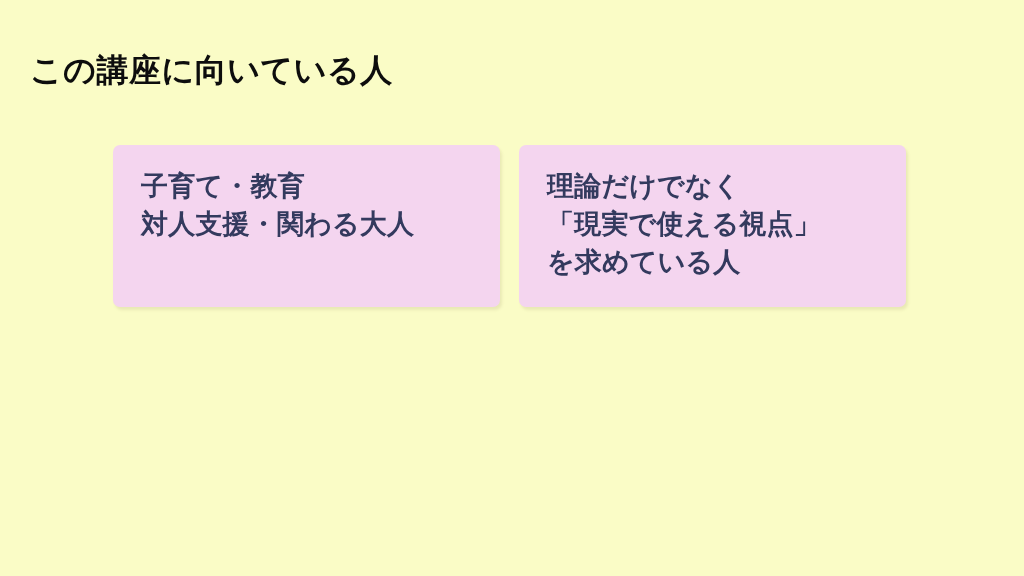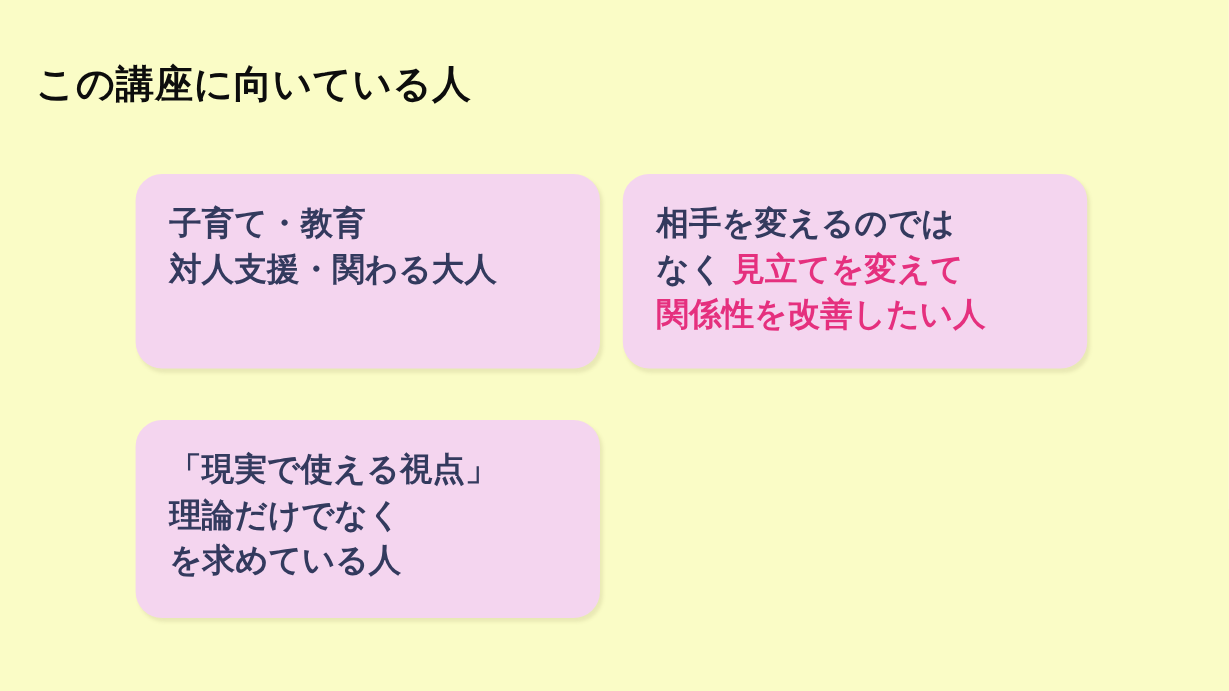--- a/index.html
+++ b/index.html
@@ -39,21 +39,21 @@
     width: 793px;
     height: 370px;
     display: grid;
     grid-template-columns: 387px 387px;
     grid-template-rows: 162px 165px;
     column-gap: 19px;
     row-gap: 43px;
   }
   .card {
     background: #f4d5ef;
-    border-radius: 22px;
+    border-radius: 7px;
     box-shadow: 2px 3px 3px rgba(120, 110, 70, 0.13);
     box-sizing: border-box;
     padding: 22px 18px 18px 28px;
     display: flex;
     flex-direction: column;
     justify-content: flex-start;
   }
   .card-line {
     font-size: 27px;
     font-weight: 700;
@@ -78,38 +78,27 @@
     <div class="card">
       <div class="card-line">
         <span>子育て・教育</span>
       </div>
       <div class="card-line">
         <span>対人支援・関わる大人</span>
       </div>
     </div>
 
 
-    <div class="card">
-      <div class="card-line">
-        <span>相手を変えるのでは</span>
-      </div>
-      <div class="card-line">
-        <span>なく </span><span class="accent">見立てを変えて</span>
-      </div>
-      <div class="card-line">
-        <span class="accent">関係性を改善したい人</span>
-      </div>
-    </div>
 
     <div class="card">
       <div class="card-line">
-        <span>「現実で使える視点」</span>
+        <span>理論だけでなく</span>
       </div>
       <div class="card-line">
-        <span>理論だけでなく</span>
+        <span>「現実で使える視点」</span>
       </div>
       <div class="card-line">
         <span>を求めている人</span>
       </div>
     </div>
 
   </div>
 </div>
 
 </body></html>

